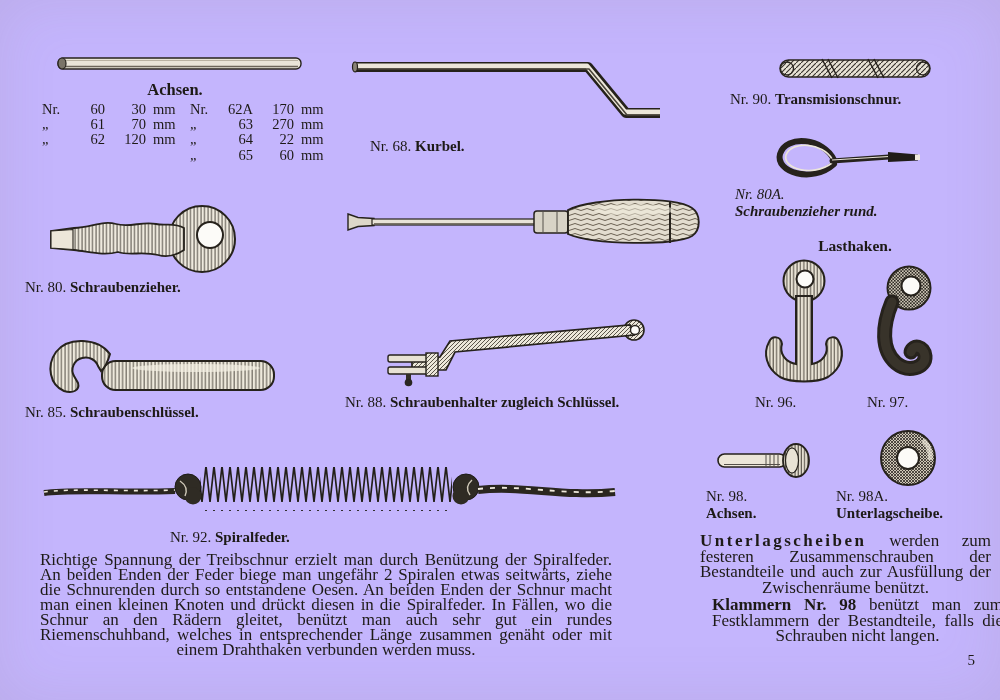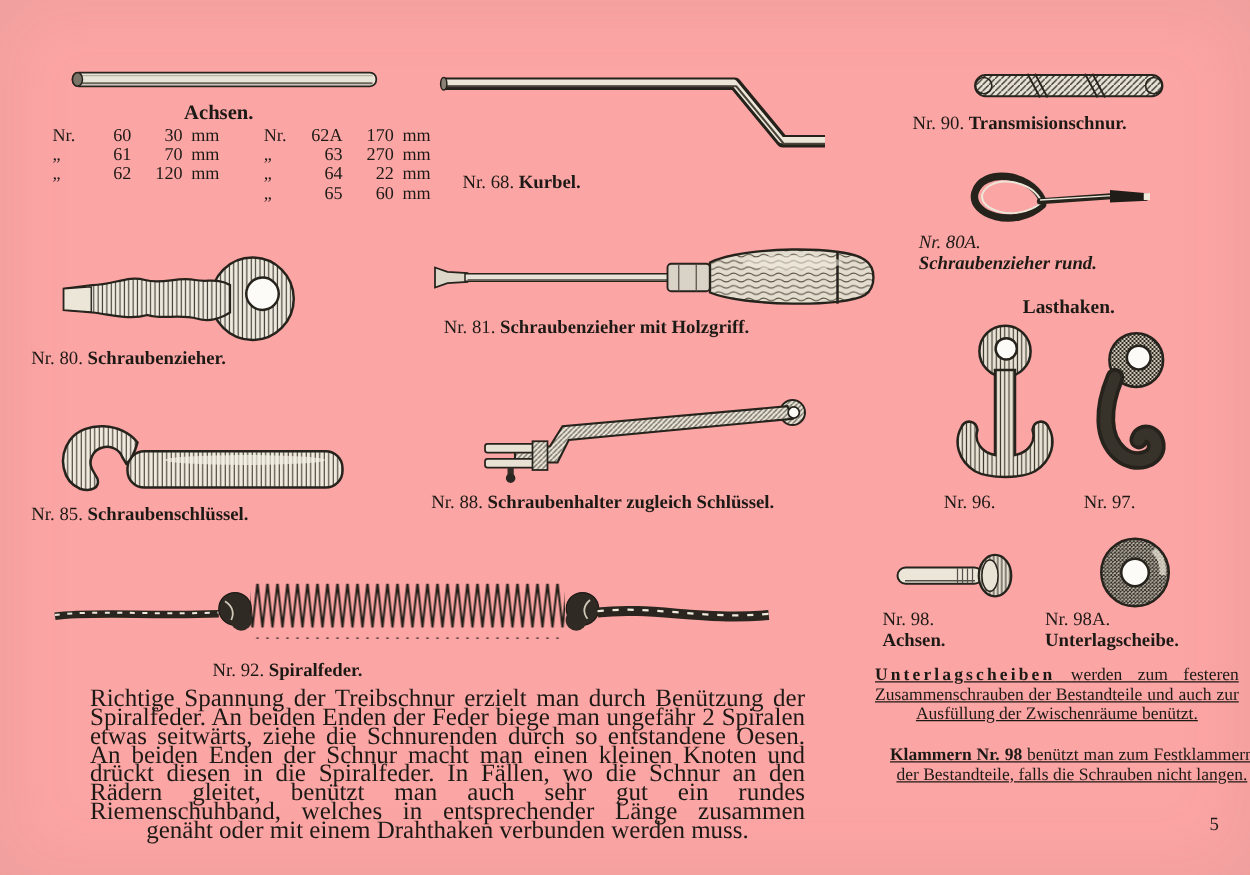--- a/index.html
+++ b/index.html
@@ -1,32 +1,32 @@
 <!DOCTYPE html>
 <html><head>
 <meta charset="utf-8">
 <style>
   html,body{margin:0;padding:0;background:#888;}
-  #page{position:relative;width:1000px;height:700px;background:#fca5a5;margin:0 auto;
+  #page{position:relative;width:1000px;height:700px;background:#c4b5fd;margin:0 auto;
         font-family:"Liberation Serif","DejaVu Serif",serif;color:#1d1a16;overflow:hidden;
         box-shadow:inset 0 0 60px rgba(120,110,90,.12);}
   .abs{position:absolute;}
   .cap{position:absolute;text-align:left;font-size:15px;white-space:nowrap;}
   .cap .b,.b{font-weight:bold;}
   .cap.two{white-space:normal;line-height:17px;}
   .section-title{position:absolute;text-align:center;font-weight:bold;font-size:16.5px;}
-  .axtable{position:absolute;display:flex;gap:32px;font-size:14.5px;line-height:15.2px;}
+  .axtable{position:absolute;display:flex;gap:11px;font-size:14.5px;line-height:15.2px;}
   .axcol{display:flex;flex-direction:column;}
   .axrow{display:grid;grid-template-columns:26px 34px 38px 30px;column-gap:3px;}
   .ap{justify-self:start;}
   .an{justify-self:end;}
   .as{justify-self:end;}
   .au{justify-self:start;padding-left:4px;}
-  .para{position:absolute;font-size:20px;line-height:15px;text-align:justify;text-align-last:center;margin-left:32px;}
-  .note{position:absolute;font-size:14px;line-height:15.6px;text-align:justify;text-align-last:center;text-decoration:underline;}
+  .para{position:absolute;font-size:17px;line-height:15px;text-align:justify;text-align-last:center;}
+  .note{position:absolute;font-size:17px;line-height:15.6px;text-align:justify;text-align-last:center;}
   .sperr{font-weight:bold;letter-spacing:2.5px;}
   .pagenum{position:absolute;font-size:15px;text-align:right;}
   svg{display:block;}
 </style>
 </head>
 <body>
 
 <div id="page">
 
   <div class="abs" style="left:52px;top:50px;">
@@ -165,23 +165,20 @@
       <polygon points="4,22 14,25.5 30,26.5 30,33.5 14,34.5 4,38" fill="#ddd7c9" stroke="#26221c" stroke-width="1.4"></polygon>
       <rect x="28" y="27" width="164" height="6" fill="#e8e3d8" stroke="#26221c" stroke-width="1.2"></rect>
       <line x1="30" y1="31.8" x2="190" y2="31.8" stroke="#4a443a" stroke-width="1"></line>
       <rect x="190" y="19" width="34" height="22" rx="3" fill="#d8d3c6" stroke="#26221c" stroke-width="1.5"></rect>
       <line x1="199" y1="19" x2="199" y2="41" stroke="#55504a" stroke-width="1"></line>
       <line x1="213" y1="19" x2="213" y2="41" stroke="#55504a" stroke-width="1"></line>
       <path d="M224,18 C250,5 332,4 348,16 C357,22 357,38 348,44 C332,54 250,53 224,42 Z" fill="url(#pw81)" stroke="#26221c" stroke-width="1.9"></path>
       <line x1="326" y1="9" x2="326" y2="51" stroke="#26221c" stroke-width="2"></line>
       <ellipse cx="290" cy="18" rx="40" ry="6" fill="#f2ecdf" opacity="0.55"></ellipse>
     </svg>
-  </div>
-  <div class="cap" style="left:355px;top:254px;width:330px;">
-    <span>Nr. 81.</span> <span class="b">Schraubenzieher mit Holzgriff.</span>
   </div>
 
   <div class="abs" style="left:46px;top:334px;">
     <svg width="235" height="68" viewBox="0 0 235 68">
       <defs>
         <pattern id="p85v" width="3.6" height="3.6" patternUnits="userSpaceOnUse">
           <rect width="3.6" height="3.6" fill="#eee9dc"></rect>
           <path d="M1,0 V3.6" stroke="#433d35" stroke-width="0.9"></path>
         </pattern>
       </defs>

